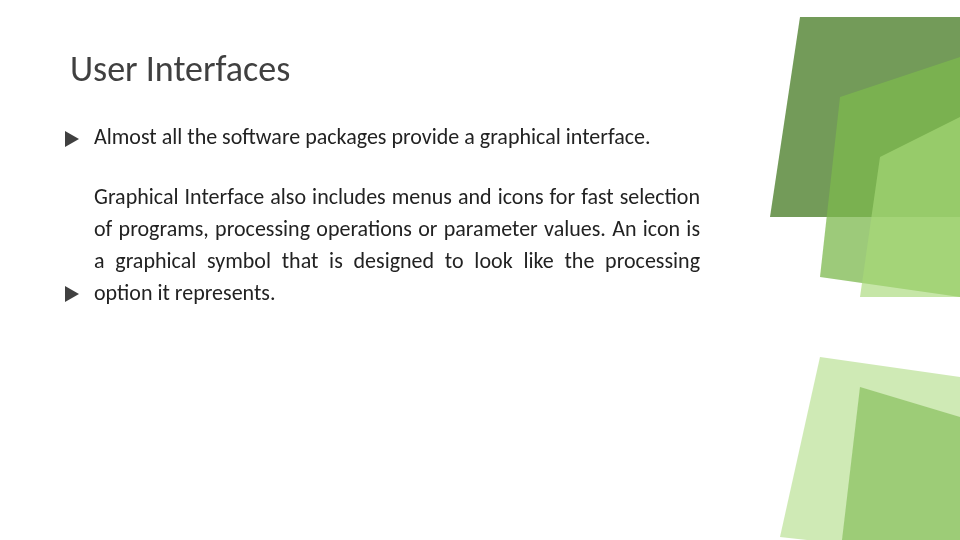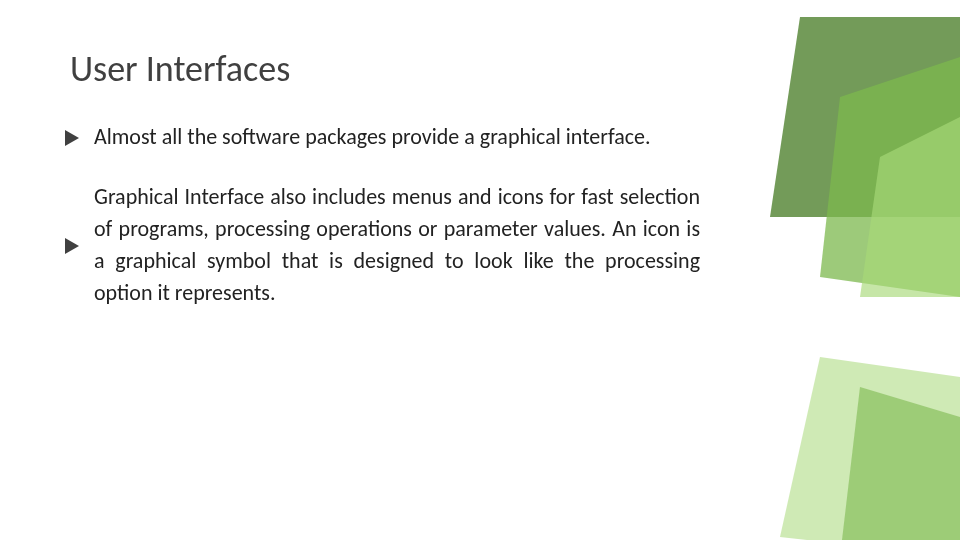--- a/index.html
+++ b/index.html
@@ -59,21 +59,21 @@
       margin-bottom: 30px;
       margin-left: 10px;
     }
 
     .bullet-section {
       margin-bottom: 28px;
     }
 
     .bullet-item {
       display: flex;
-      align-items: center;
+      align-items: flex-end;
       margin-bottom: 12px;
     }
 
     .bullet-marker {
       width: 24px;
       height: 28px;
       display: flex;
       align-items: center;
       justify-content: center;
       flex-shrink: 0;

